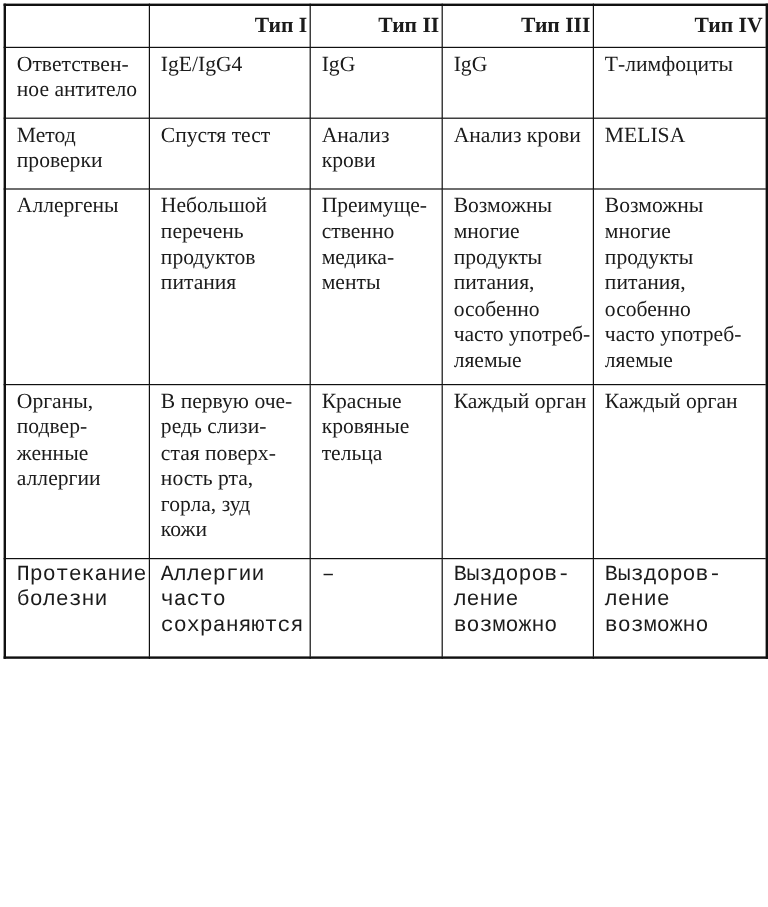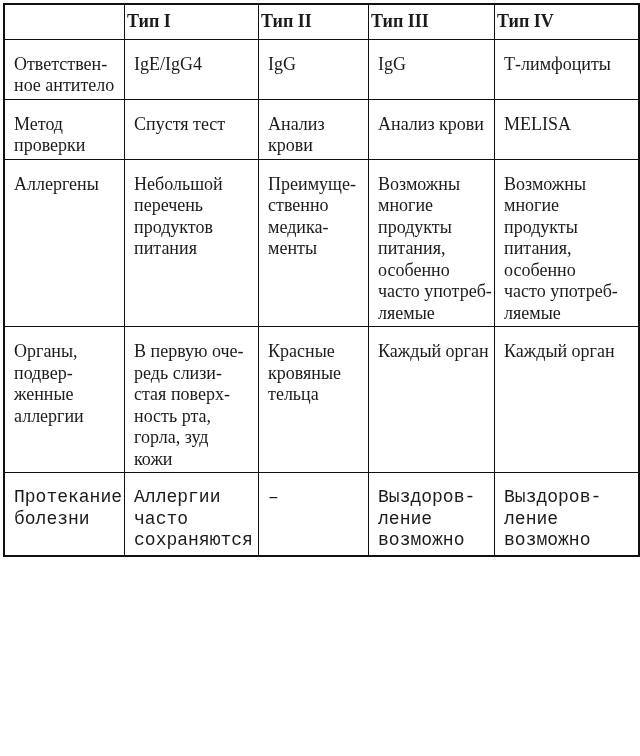--- a/index.html
+++ b/index.html
@@ -20,28 +20,28 @@
     margin: 3px 0 0 3px;
     border: 2.5px solid #101010;
   }
   .allergy-table th,
   .allergy-table td {
     border: 1.5px solid #101010;
     font-size: 18px;
     line-height: 21.5px;
     vertical-align: top;
     text-align: left;
-    padding: 14px 2px 2px 9px;
+    padding: 3px 2px 2px 9px;
     white-space: pre;
     overflow: hidden;
     font-weight: normal;
   }
   .allergy-table th {
     font-weight: bold;
-    text-align: left;
+    text-align: right;
     vertical-align: middle;
     padding: 2px;
     margin-left: 16px;
   }
   
   tr.r0 { height: 35px; }
   tr.r1 { height: 59px; }
   tr.r2 { height: 54px; }
   tr.r3 { height: 59px; }
   tr.r4 { height: 163px; }

